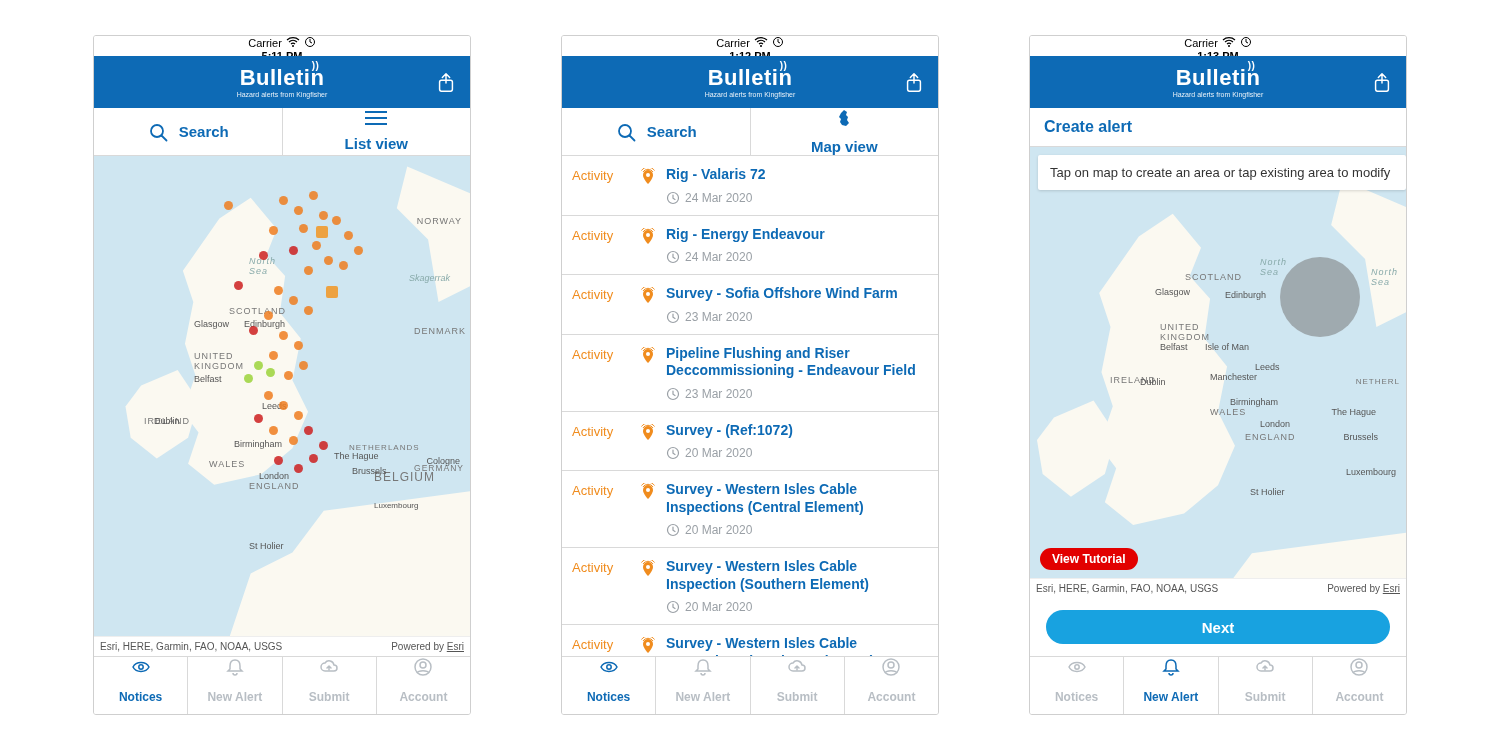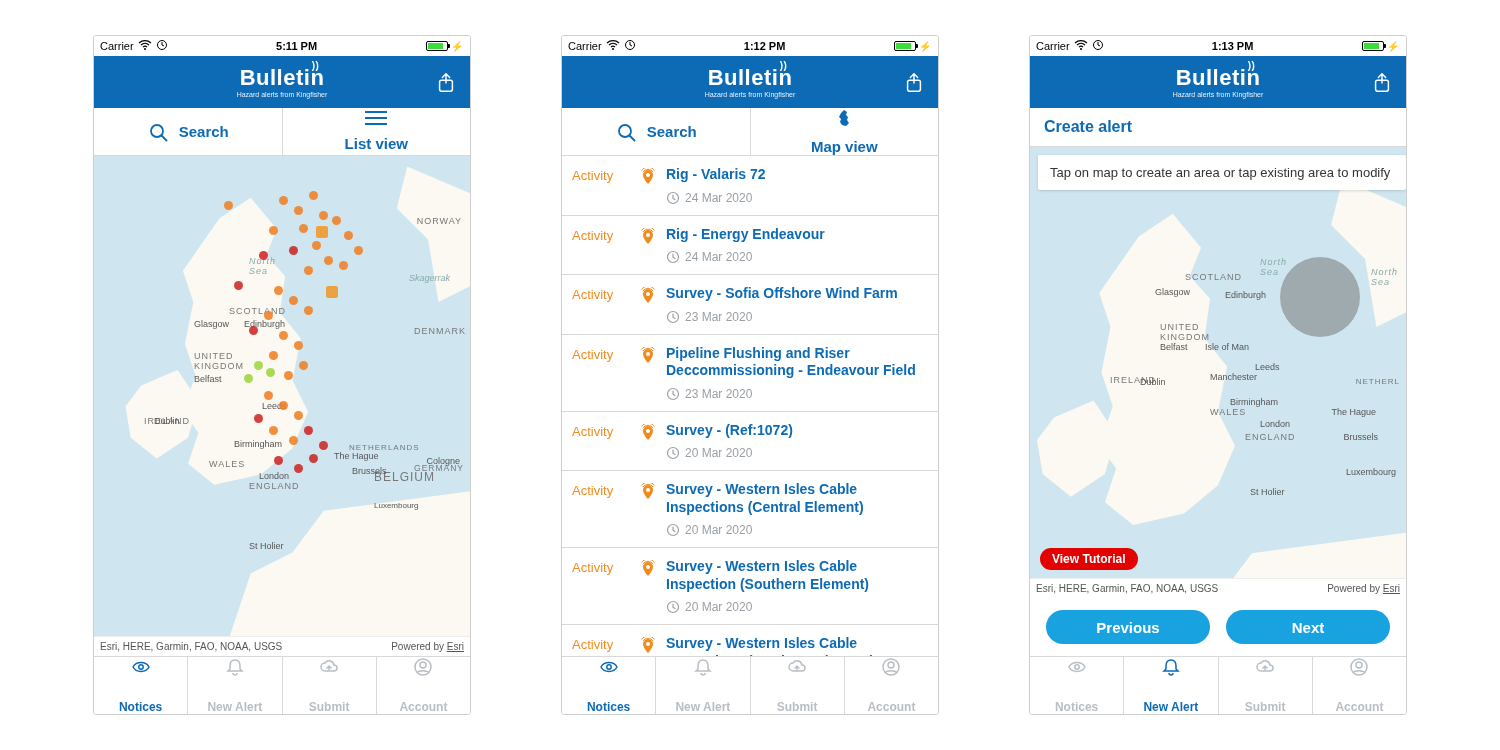--- a/index.html
+++ b/index.html
@@ -40,20 +40,21 @@
   .status {
     height: 20px;
     display: flex;
     align-items: center;
     justify-content: space-between;
     padding: 0 6px;
     font-size: 11px;
     font-weight: 500;
     background: #fff;
     color: #000;
+    flex-direction: column;
   }
   .status .left, .status .right { display: flex; align-items: center; gap: 4px; }
   .battery {
     width: 22px; height: 10px;
     border: 1px solid #000; border-radius: 2px;
     position: relative;
   }
   .battery::after {
     content: ""; position: absolute; right: -3px; top: 2px;
     width: 2px; height: 4px; background: #000; border-radius: 0 1px 1px 0;
@@ -272,21 +273,21 @@
     display: flex;
     height: 58px;
     border-top: 1px solid var(--border);
     background: #fff;
   }
   .tab {
     flex: 1;
     display: flex;
     flex-direction: column;
     align-items: center;
-    justify-content: space-between;
+    justify-content: flex-start;
     gap: 13px;
     font-size: 12px;
     font-weight: 700;
     color: var(--tab-grey);
     border-right: 1px solid var(--border);
   }
   .tab:last-child { border-right: none; }
   .tab.active { color: var(--brand-blue); }
   .tab svg { display: block; }
 </style>
@@ -812,21 +813,20 @@
 
       <div class="tutorial-pill">View Tutorial</div>
     </div>
 
     <div class="attr">
       <span>Esri, HERE, Garmin, FAO, NOAA, USGS</span>
       <span><span>Powered by </span><a>Esri</a></span>
     </div>
 
     <div class="nav-buttons">
-      <button>Previous</button>
       <button>Next</button>
     </div>
 
     <div class="tabbar">
       <div class="tab">
         <svg width="22" height="20" viewBox="0 0 20 20" style="color:var(--tab-grey)">
             <use href="#i-eye"></use>
           </svg>
         <span>Notices</span>
       </div>

